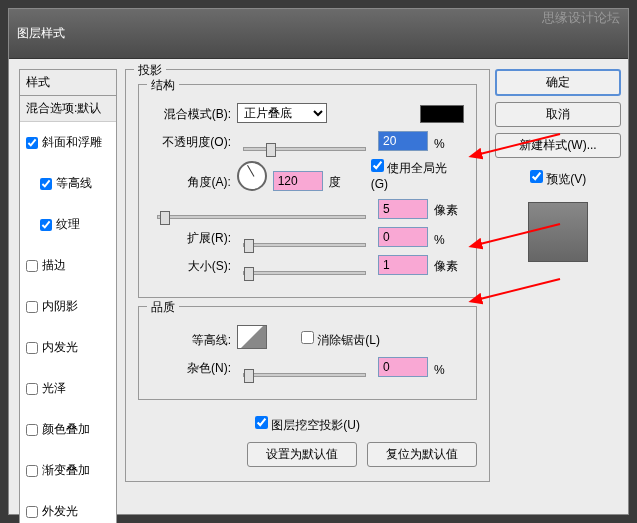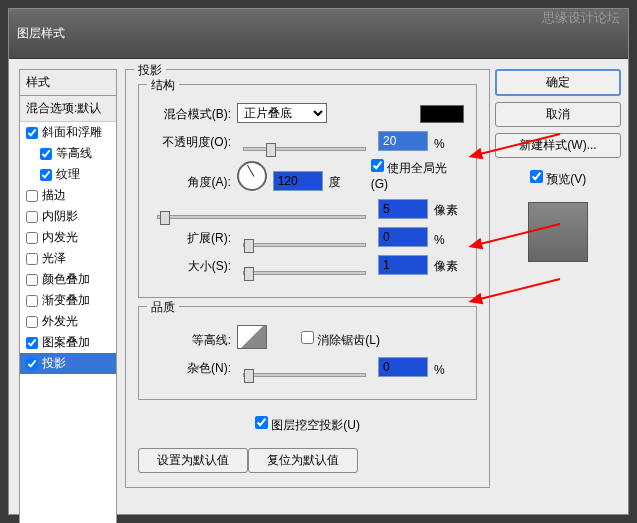--- a/index.html
+++ b/index.html
@@ -5,44 +5,44 @@
 *{box-sizing:border-box;margin:0;padding:0;font-family:"Microsoft YaHei","SimSun",sans-serif;font-size:12px}
 body{background:#3a3a3a;padding:8px}
 .dialog{width:621px;height:507px;background:#ececec;border:1px solid #888;position:relative}
 .titlebar{background:linear-gradient(#6b6b6b,#4a4a4a);color:#fff;padding:16px 8px;border-bottom:1px solid #333}
 .watermark{position:absolute;top:0;right:8px;color:#999;font-size:13px;pointer-events:none}
 .content{display:flex;padding:10px;gap:8px;height:calc(100% - 26px)}
 .styles-panel{width:98px;border:1px solid #999}
 .styles-header{background:#ececec;padding:4px 6px;border-bottom:1px solid #999}
 .blend-header{padding:4px 6px;border-bottom:1px solid #ccc}
 .style-list{background:#fff;height:calc(100% - 44px);overflow:auto}
-.style-item{padding:2px 6px;display:flex;align-items:center;gap:4px}
+.style-item{padding:12px 6px;display:flex;align-items:center;gap:4px}
 .style-item.indent{padding-left:20px}
 .style-item.selected{background:#3875d7;color:#fff}
 .style-item input[type=checkbox]{width:12px;height:12px}
 .main-panel{flex:1;position:relative}
 .fieldset{border:1px solid #999;padding:10px 12px 14px;margin-bottom:8px;position:relative}
 .fieldset-label{position:absolute;top:-8px;left:8px;background:#ececec;padding:0 4px}
 .row{display:flex;align-items:flex-end;margin:8px 0;gap:6px}
 .row-label{width:80px;text-align:right}
 .slider{flex:1;height:4px;background:#ccc;border:1px solid #999;position:relative;margin:0 6px}
 .slider-thumb{position:absolute;top:-5px;width:10px;height:14px;background:#ddd;border:1px solid #666}
-.num-input{width:50px;border:1px solid #7a9ac0;padding:2px 4px;background:#1d4ed8}
+.num-input{width:50px;border:1px solid #7a9ac0;padding:2px 4px;background:#f9a8d4}
 .num-input.hl{background:#3875d7;color:#fff}
 .unit{width:30px}
 select{border:1px solid #666;padding:1px 2px;background:#fff;width:90px}
 .color-swatch{width:44px;height:18px;background:#000;border:1px solid #666}
 .angle-dial{width:30px;height:30px;border:2px solid #666;border-radius:50%;position:relative;background:#fff}
 .angle-dial::after{content:"";position:absolute;top:13px;left:15px;width:13px;height:1px;background:#333;transform-origin:left;transform:rotate(-120deg)}
 .contour-swatch{width:30px;height:24px;border:1px solid #666;background:linear-gradient(135deg,#fff 0%,#fff 48%,#888 52%,#888 100%)}
 .right-panel{width:120px;display:flex;flex-direction:column;gap:6px;align-items:center}
 .btn{width:126px;padding:3px;background:#f0f0f0;border:1px solid #888;border-radius:3px;text-align:center;cursor:pointer}
 .btn.primary{border:2px solid #5a8fd6}
 .preview-box{width:60px;height:60px;background:linear-gradient(#888,#666);border:1px solid #555;margin-top:8px}
-.btns-row{display:flex;justify-content:flex-start;margin-top:14px}
+.btns-row{display:flex;gap:10px;justify-content:flex-end;margin-top:8px}
 .btns-row .btn{width:110px}
 .arrow{position:absolute;pointer-events:none}
 .arrow svg{overflow:visible}
 </style>
 </head>
 <body>
 
 <div class="dialog">
   <div class="watermark">思缘设计论坛</div>
   <div class="titlebar">

